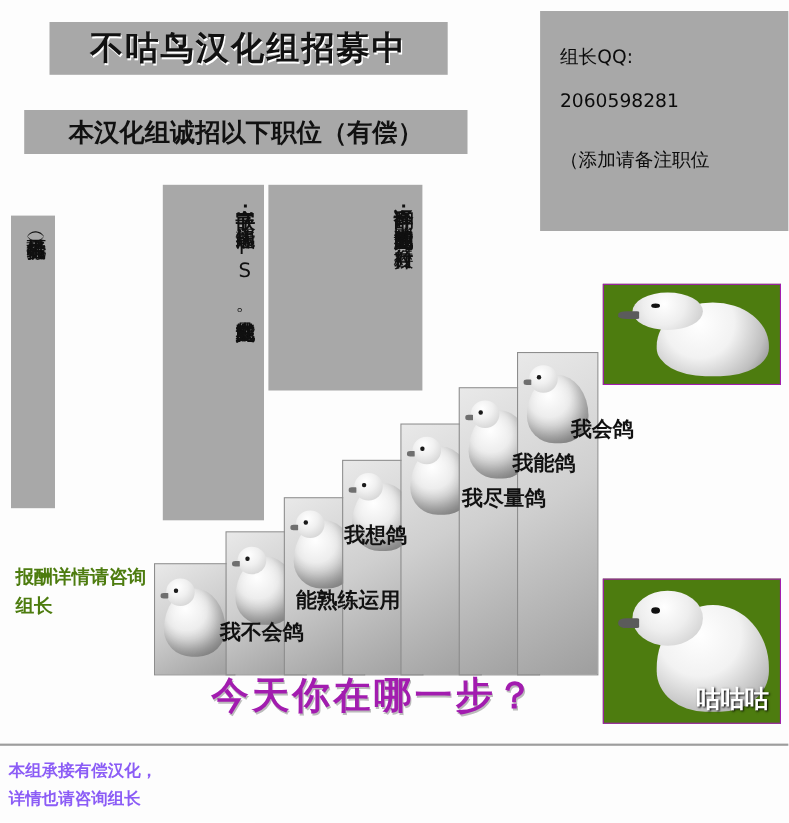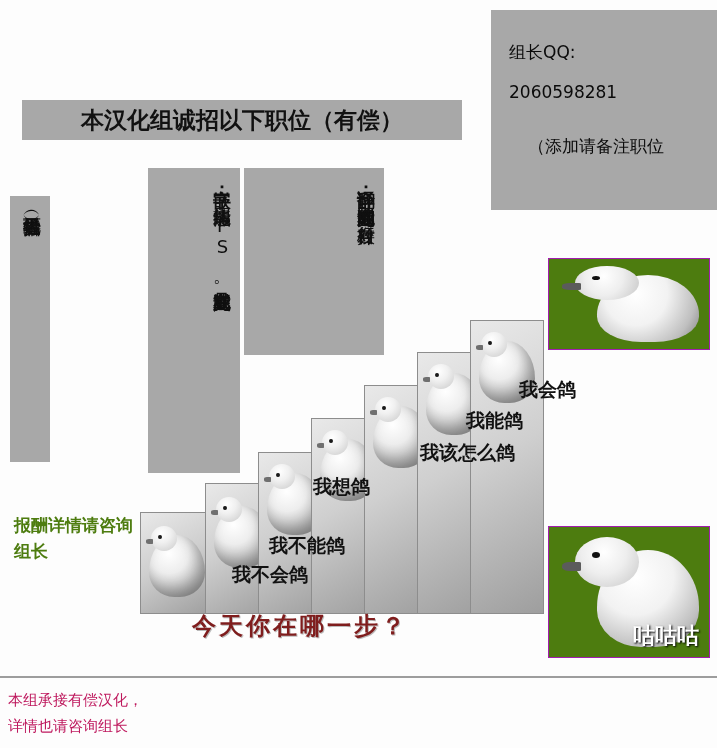--- a/index.html
+++ b/index.html
@@ -37,21 +37,21 @@
     display: flex;
     align-items: center;
     justify-content: center;
     font-family: "DejaVu Serif", serif;
     text-shadow: 1px 1px 0 #fff;
   }
 
   .title-sub {
     left: 22px;
     top: 100px;
-    width: 440px;
+    width: 403px;
     height: 40px;
     font-size: 23px;
     font-weight: bold;
     display: flex;
     align-items: center;
     justify-content: center;
     font-family: "DejaVu Serif", serif;
   }
 
   
@@ -62,21 +62,20 @@
     height: 200px;
     padding: 22px 32px 0 18px;
     font-size: 17px;
     line-height: 40px;
     color: #0b0b0b;
     font-family: "DejaVu Sans", sans-serif;
   }
   .qq-box .qq-note {
     margin-top: 14px;
     display: block;
-    margin-left: 19px;
   }
 
   
   .vtext {
     position: absolute;
     background: #a8a8a8;
     writing-mode: vertical-rl;
     text-orientation: upright;
     box-sizing: border-box;
     font-size: 18px;
@@ -206,60 +205,61 @@
     color: #111;
     white-space: nowrap;
     font-family: "DejaVu Sans", sans-serif;
   }
 
   
   .bottom-q {
     position: absolute;
     left: 192px;
     top: 610px;
-    font-size: 24px;
+    font-size: 34px;
     font-weight: bold;
     letter-spacing: 3px;
-    color: #7f1d1d;
+    color: #a21caf;
     font-family: Liberation Mono, monospace;
     text-shadow: 1px 1px 0 #bbb;
   }
   .pay-note {
     position: absolute;
     left: 14px;
     top: 512px;
     width: 120px;
     font-size: 17px;
     font-weight: bold;
     line-height: 1.55;
     color: #4d7c0f;
   }
   .footer {
     position: absolute;
     left: 8px;
     top: 688px;
     font-size: 15px;
-    font-weight: normal;
+    font-weight: bold;
     line-height: 1.7;
-    color: #be185d;
+    color: #8b5cf6;
   }
   .rule {
     position: absolute;
     left: 0;
     top: 676px;
     width: 717px;
     height: 2px;
     background: #9d9d9d;
   }
 </style>
 </head>
 <body>
 
 <div id="poster">
 
+  <div class="grey title-main">不咕鸟汉化组招募中</div>
 
   <div class="grey title-sub">本汉化组诚招以下职位（有偿）</div>
 
   <div class="grey qq-box">
     <div>组长QQ:</div>
     <div>2060598281</div>
     <span class="qq-note">（添加请备注职位</span>
   </div>
 
   <div class="vtext v-embed">
@@ -301,24 +301,24 @@
     <div class="bird" style="left:8px; top:20px; width:56px; height:62px;">
         <span class="eye"></span>
       </div>
   </div>
   <div class="stair" style="left:470px; top:320px; width:72px; height:292px;">
     <div class="bird" style="left:8px; top:20px; width:56px; height:62px;">
         <span class="eye"></span>
       </div>
   </div>
 
-  <div class="steplabel" style="left:232px; top:562px;">我不会鸽</div>
-  <div class="steplabel" style="left:269px; top:533px;">我不能鸽</div>
+  <div class="steplabel" style="left:200px; top:562px;">我不会鸽</div>
+  <div class="steplabel" style="left:269px; top:533px;">能熟练运用</div>
   <div class="steplabel" style="left:313px; top:474px;">我想鸽</div>
-  <div class="steplabel" style="left:420px; top:440px;">我该怎么鸽</div>
+  <div class="steplabel" style="left:420px; top:440px;">我尽量鸽</div>
   <div class="steplabel" style="left:466px; top:408px;">我能鸽</div>
   <div class="steplabel" style="left:519px; top:377px;">我会鸽</div>
 
   <div class="photo" style="left:548px; top:258px; width:160px; height:90px;">
     <div class="pbird"></div>
     <div class="phead"></div>
     <div class="pbeak"></div>
     <div class="peye"></div>
   </div>
 

